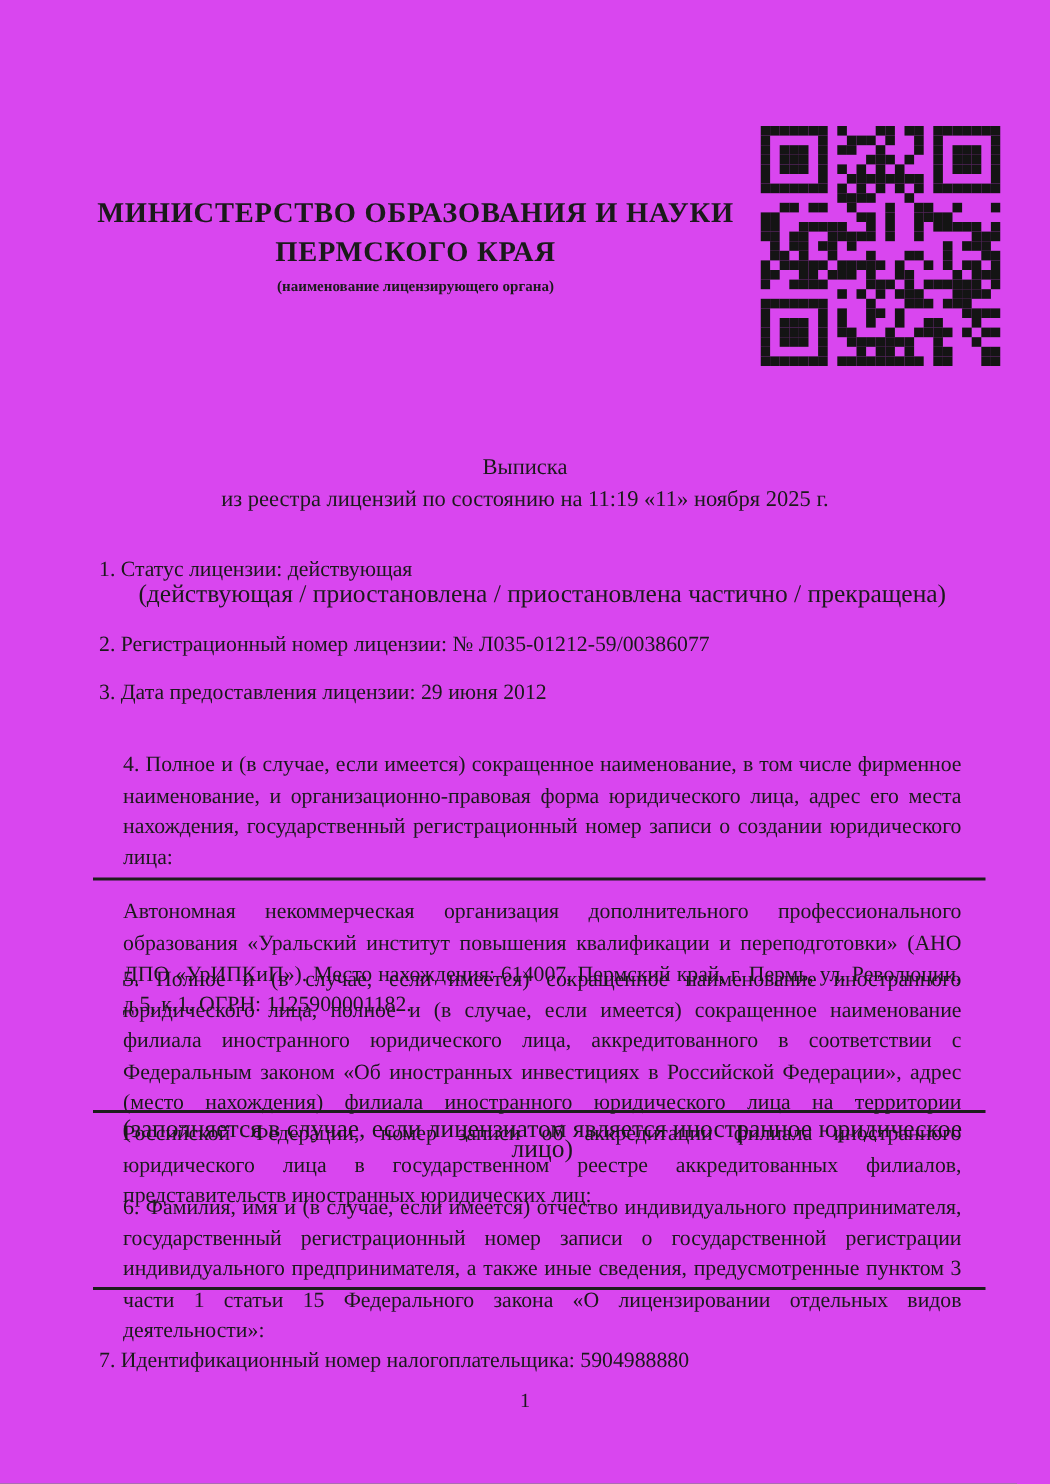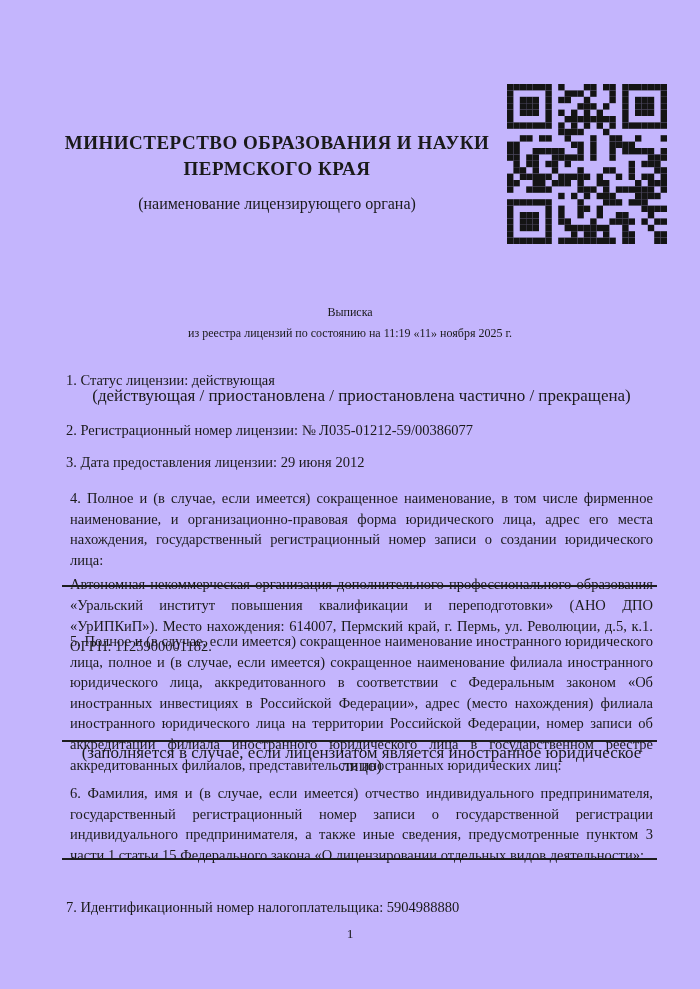--- a/index.html
+++ b/index.html
@@ -1,49 +1,49 @@
 <!DOCTYPE html>
 <html><head>
 <meta charset="utf-8">
 <style>
   html,body{margin:0;padding:0;background:#888;}
   .doc{
     position:relative;
     width:700px;height:989px;
-    background:#c4b5fd;
+    background:#d946ef;
     font-family:"Liberation Serif","DejaVu Serif",serif;
     color:#1a1a1a;
     overflow:hidden;
     margin:0 auto;
   }
   .abs{position:absolute;}
   .ministry{
     left:64px;top:130px;width:426px;
     text-align:center;
     font-weight:bold;
     font-size:19px;line-height:26px;
     letter-spacing:.5px;
   }
   .ministry-caption{
-    font-weight:normal;
-    font-size:16px;line-height:13px;
+    font-weight:bold;
+    font-size:10px;line-height:13px;
     letter-spacing:0;
-    margin-top:15px;
+    margin-top:3px;
   }
   .qr{left:507px;top:84px;width:160px;height:160px;}
   .doc-title{
     left:0;top:302px;width:700px;
     text-align:center;
-    font-size:12px;line-height:21px;
+    font-size:15px;line-height:21px;
   }
   .body-text{
     font-size:14.5px;line-height:20.6px;
   }
   .field{left:66px;width:591px;}
-  .just p{margin:4px;text-align:justify;}
+  .just p{margin:16px;text-align:justify;}
   .small-caption{
     left:66px;width:591px;
     text-align:center;
     font-size:17px;line-height:13px;
   }
   .rule{
     left:62px;width:595px;height:0;
     border-top:2px solid #1d1d1d;
   }
   .page-num{

